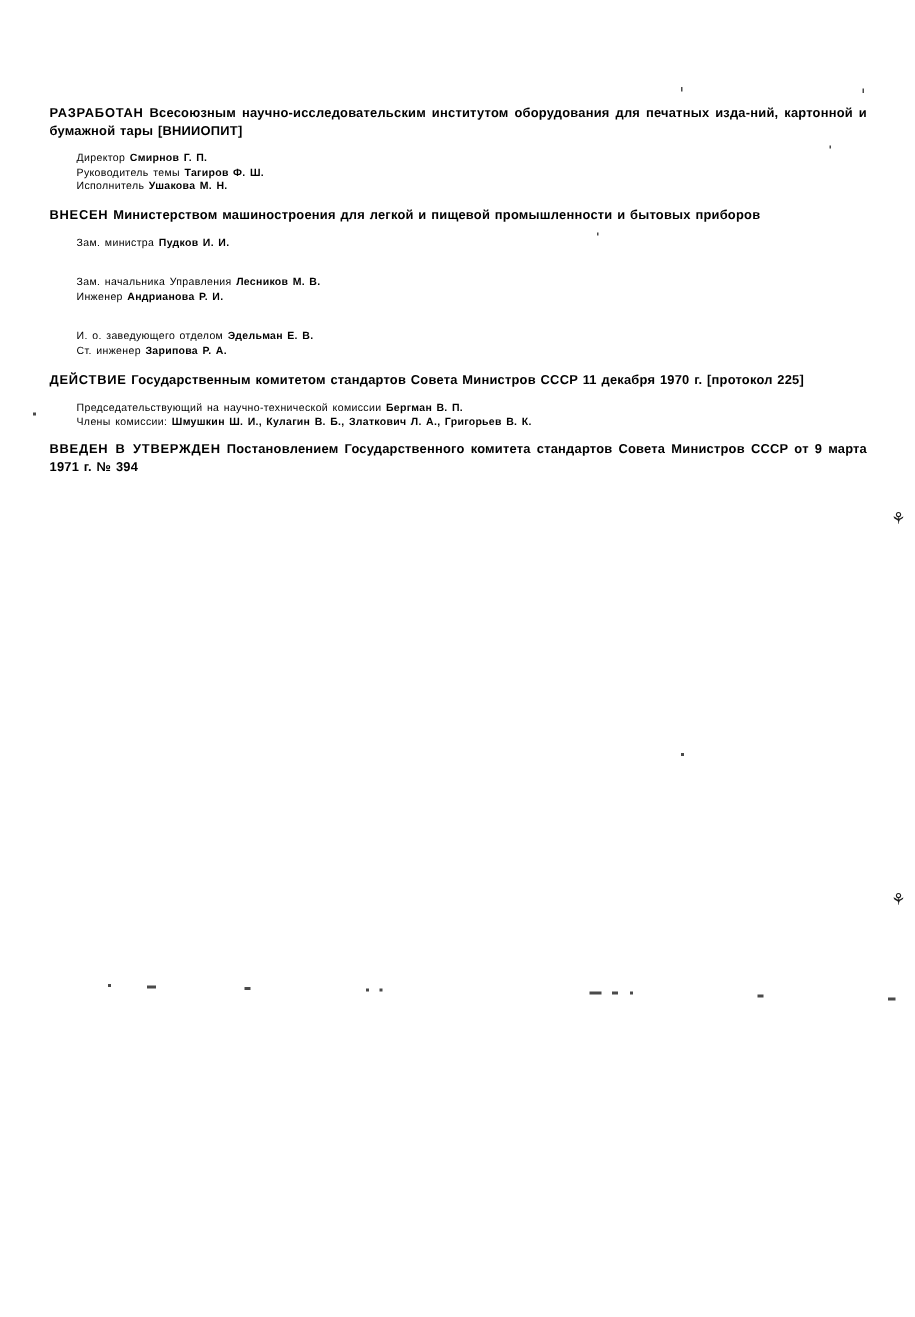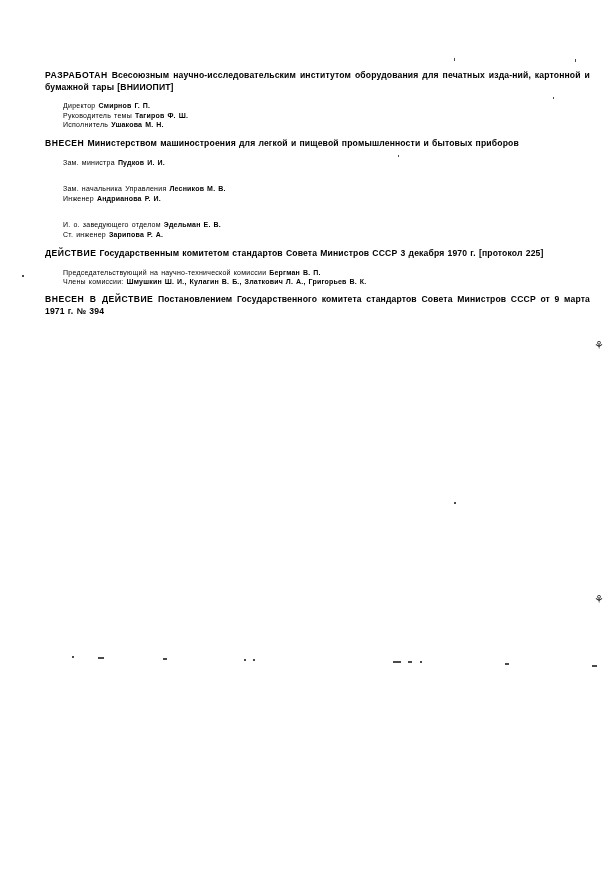--- a/index.html
+++ b/index.html
@@ -39,21 +39,20 @@
     font-family: "DejaVu Sans", sans-serif;
     line-height: 1;
   }
 
   
   .content {
     position: absolute;
     left: 33px;
     top: 70px;
     width: 545px;
-    margin-left: 12px;
   }
 
   
   .block {
     font-size: 8.6px;
     line-height: 11.6px;
     font-weight: bold;
     letter-spacing: 0.18px;
     text-align: justify;
     text-justify: inter-word;
@@ -142,24 +141,24 @@
     </ul>
     <div class="gap-block"></div>
 
     <div class="gap-sign"></div>
     <ul class="sign">
       <li><span>И. о. заведующего отделом</span> <b>Эдельман Е. В.</b></li>
       <li><span>Ст. инженер</span> <b>Зарипова Р. А.</b></li>
     </ul>
     <div class="gap-block"></div>
 
-    <p class="block"><span class="kw">ДЕЙСТВИЕ</span> <span class="rest">Государственным комитетом стандартов Совета Министров СССР 3 декабря 1970 г. [протокол 225]</span></p>
+    <p class="block"><span class="kw">ДЕЙСТВИЕ</span> <span class="rest">Государственным комитетом стандартов Совета Министров СССР 11 декабря 1970 г. [протокол 225]</span></p>
     <div class="gap-sign"></div>
     <ul class="sign">
       <li><span>Председательствующий на научно-технической комиссии</span> <b>Бергман В. П.</b></li>
       <li><span>Члены комиссии:</span> <b>Шмушкин Ш. И., Кулагин В. Б., Златкович Л. А., Григорьев В. К.</b></li>
     </ul>
     <div class="gap-block-s"></div>
 
-    <p class="block"><span class="kw">ВНЕСЕН В ДЕЙСТВИЕ</span> <span class="rest">Постановлением Государственного комитета стандартов Совета Министров СССР от 9 марта 1971 г. № 394</span></p>
+    <p class="block"><span class="kw">ВВЕДЕН В УТВЕРЖДЕН</span> <span class="rest">Постановлением Государственного комитета стандартов Совета Министров СССР от 9 марта 1971 г. № 394</span></p>
 
   </div>
 </div>
 
 </body></html>

